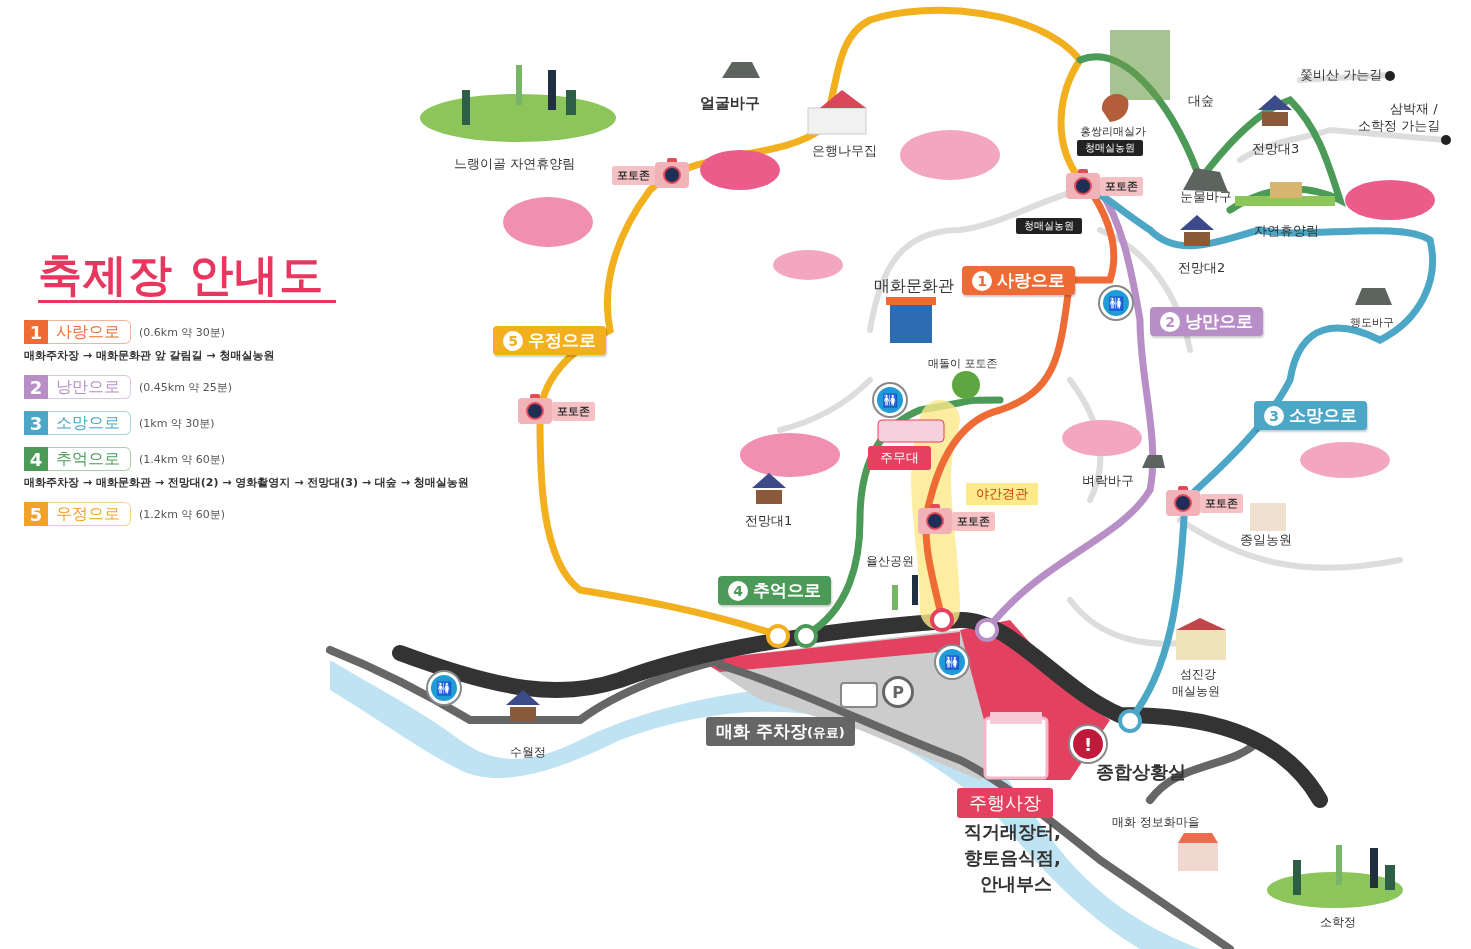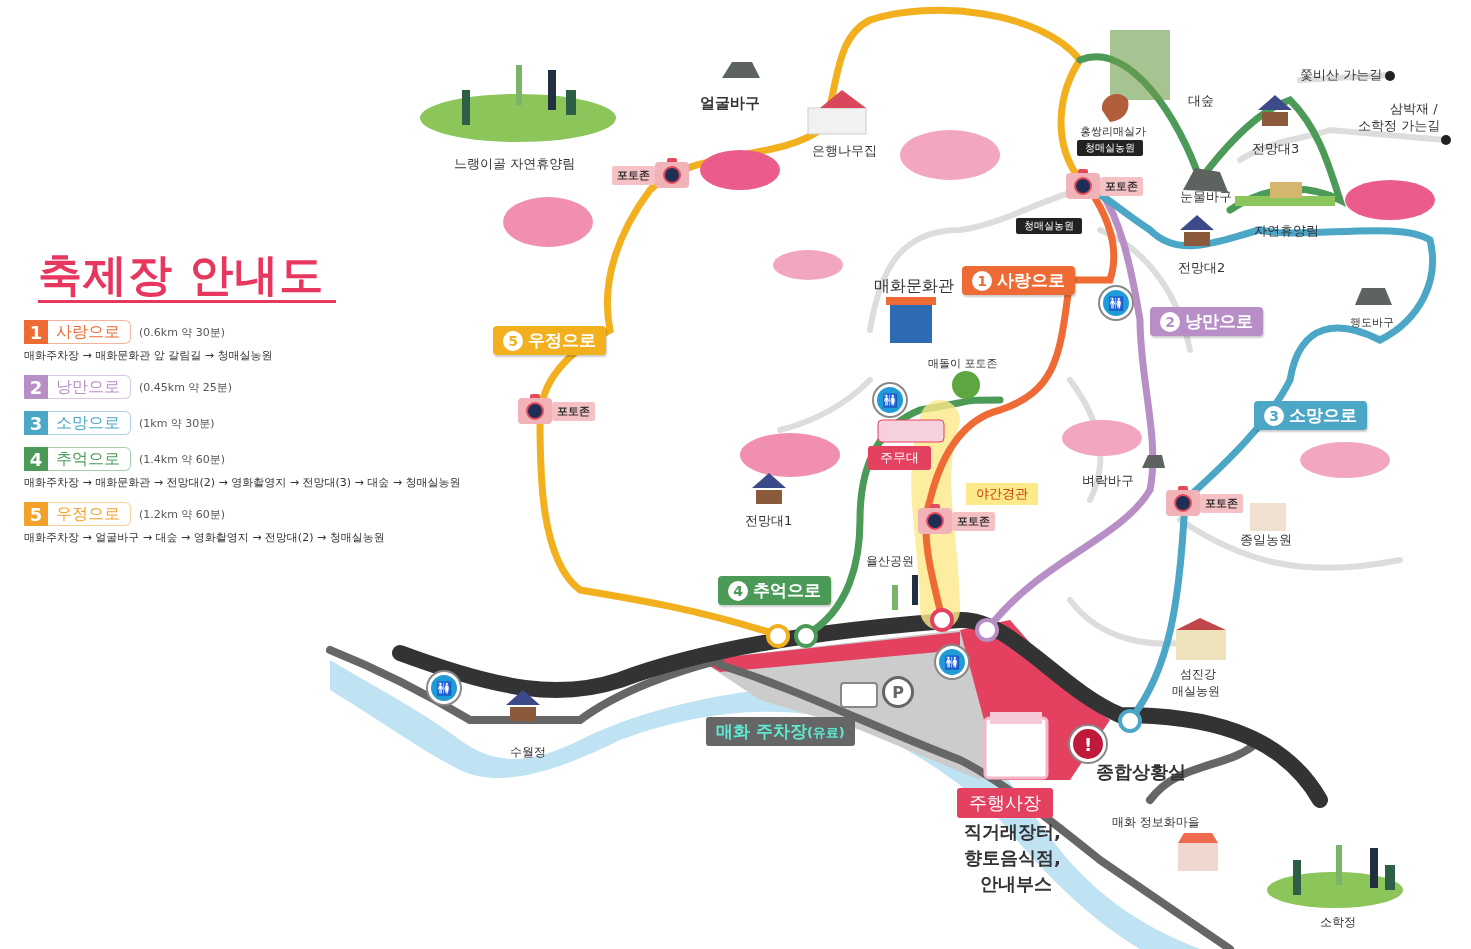--- a/index.html
+++ b/index.html
@@ -7,34 +7,34 @@
   svg.map{position:absolute;left:0;top:0;}
   .abs{position:absolute;}
   .title{left:38px;top:246px;font-size:44px;font-weight:bold;color:#e8375f;letter-spacing:1px;}
   .title-line{left:38px;top:300px;width:298px;height:3px;background:#e8375f;}
   .legend{left:24px;top:320px;width:520px;}
   .leg-item{margin-bottom:12px;}
   .leg-head{display:flex;align-items:center;height:24px;}
   .leg-num{width:24px;height:24px;color:#fff;font-weight:bold;font-size:18px;display:flex;align-items:center;justify-content:center;}
   .leg-name{height:22px;border:1px solid;border-left:none;border-radius:0 6px 6px 0;padding:0 10px 0 8px;font-size:16px;display:flex;align-items:center;background:#fff;}
   .leg-dist{font-size:11px;color:#555;margin-left:8px;}
-  .leg-path{font-size:11px;font-weight:normal;color:#333;margin-top:4px;white-space:nowrap;}
+  .leg-path{font-size:11px;font-weight:bold;color:#333;margin-top:4px;white-space:nowrap;}
   .lbl{font-size:13px;color:#333;white-space:nowrap;}
   .lbl-bold{font-weight:bold;}
   .tag-dark{background:#222;color:#fff;font-size:10px;padding:1px 8px;border-radius:2px;white-space:nowrap;}
   .route-tag{color:#fff;font-size:17px;font-weight:bold;padding:3px 10px;border-radius:4px;display:flex;align-items:center;gap:5px;white-space:nowrap;box-shadow:1px 2px 2px rgba(0,0,0,.2);}
   .route-tag .circ{width:20px;height:20px;border-radius:50%;background:#fff;display:flex;align-items:center;justify-content:center;font-size:14px;}
   .photo{display:flex;align-items:center;}
   .cam{width:34px;height:26px;background:#f2b3b8;border-radius:4px;position:relative;}
   .cam::before{content:"";position:absolute;left:8px;top:4px;width:18px;height:18px;border-radius:50%;background:#1f2e55;border:2px solid #e34a5a;box-sizing:border-box;}
   .cam::after{content:"";position:absolute;left:12px;top:-4px;width:10px;height:4px;background:#e34a5a;border-radius:2px 2px 0 0;}
   .photo-lbl{background:#f6c1c5;font-size:11px;font-weight:bold;color:#333;padding:2px 5px;border-radius:2px;}
   .toilet{width:26px;height:26px;border-radius:50%;background:#1f9bd7;border:3px solid #fff;box-shadow:0 0 0 2px #888;color:#fff;font-size:13px;display:flex;align-items:center;justify-content:center;}
   .pink-box{background:#e4405f;color:#fff;font-size:15px;font-weight:normal;padding:3px 12px;border-radius:3px;white-space:nowrap;}
-  .gray-box{background:#666;color:#5eead4;font-size:17px;font-weight:bold;padding:3px 10px;border-radius:3px;white-space:nowrap;}
+  .gray-box{background:#666;color:#ffffff;font-size:17px;font-weight:bold;padding:3px 10px;border-radius:3px;white-space:nowrap;}
   .big-lbl{font-size:18px;font-weight:bold;color:#333;white-space:nowrap;}
 </style>
 </head>
 <body>
 
 <svg class="map" width="1471" height="949" viewBox="0 0 1471 949">
 
   <path d="M330 660 C380 690,420 710,460 740 C500 770,540 760,580 740 C620 720,680 700,760 690 C840 680,900 700,960 730 C1000 760,1020 800,1060 850 C1100 900,1150 930,1200 949 L1140 949 C1090 920,1040 870,1000 820 C960 780,900 740,840 720 C780 705,700 710,620 740 C560 770,500 790,460 770 C420 750,380 720,330 690 Z" fill="#bfe3f3"></path>
 
   <g fill="none" stroke="#dddddd" stroke-width="6" stroke-linecap="round">
@@ -183,21 +183,20 @@
       <span class="leg-dist">(1.4km 약 60분)</span>
     </div>
     <div class="leg-path">매화주차장 → 매화문화관 → 전망대(2) → 영화촬영지 → 전망대(3) → 대숲 → 청매실농원</div>
   </div>
   <div class="leg-item">
     <div class="leg-head">
       <span class="leg-num" style="background:#f2a12a">5</span>
       <span class="leg-name" style="color:#f2a12a;border-color:#f8cf93">우정으로</span>
       <span class="leg-dist">(1.2km 약 60분)</span>
     </div>
-    <div class="leg-path">매화주차장 → 얼굴바구 → 대숲 → 영화촬영지 → 전망대(2) → 청매실농원</div>
   </div>
 </div>
 
 <div class="abs route-tag" style="left:962px;top:266px;background:#ef6b35">
   <span class="circ" style="color:#ef6b35">1</span>
   <span>사랑으로</span>
 </div>
 <div class="abs route-tag" style="left:1150px;top:307px;background:#b88ec6">
   <span class="circ" style="color:#b88ec6">2</span>
   <span>낭만으로</span>

